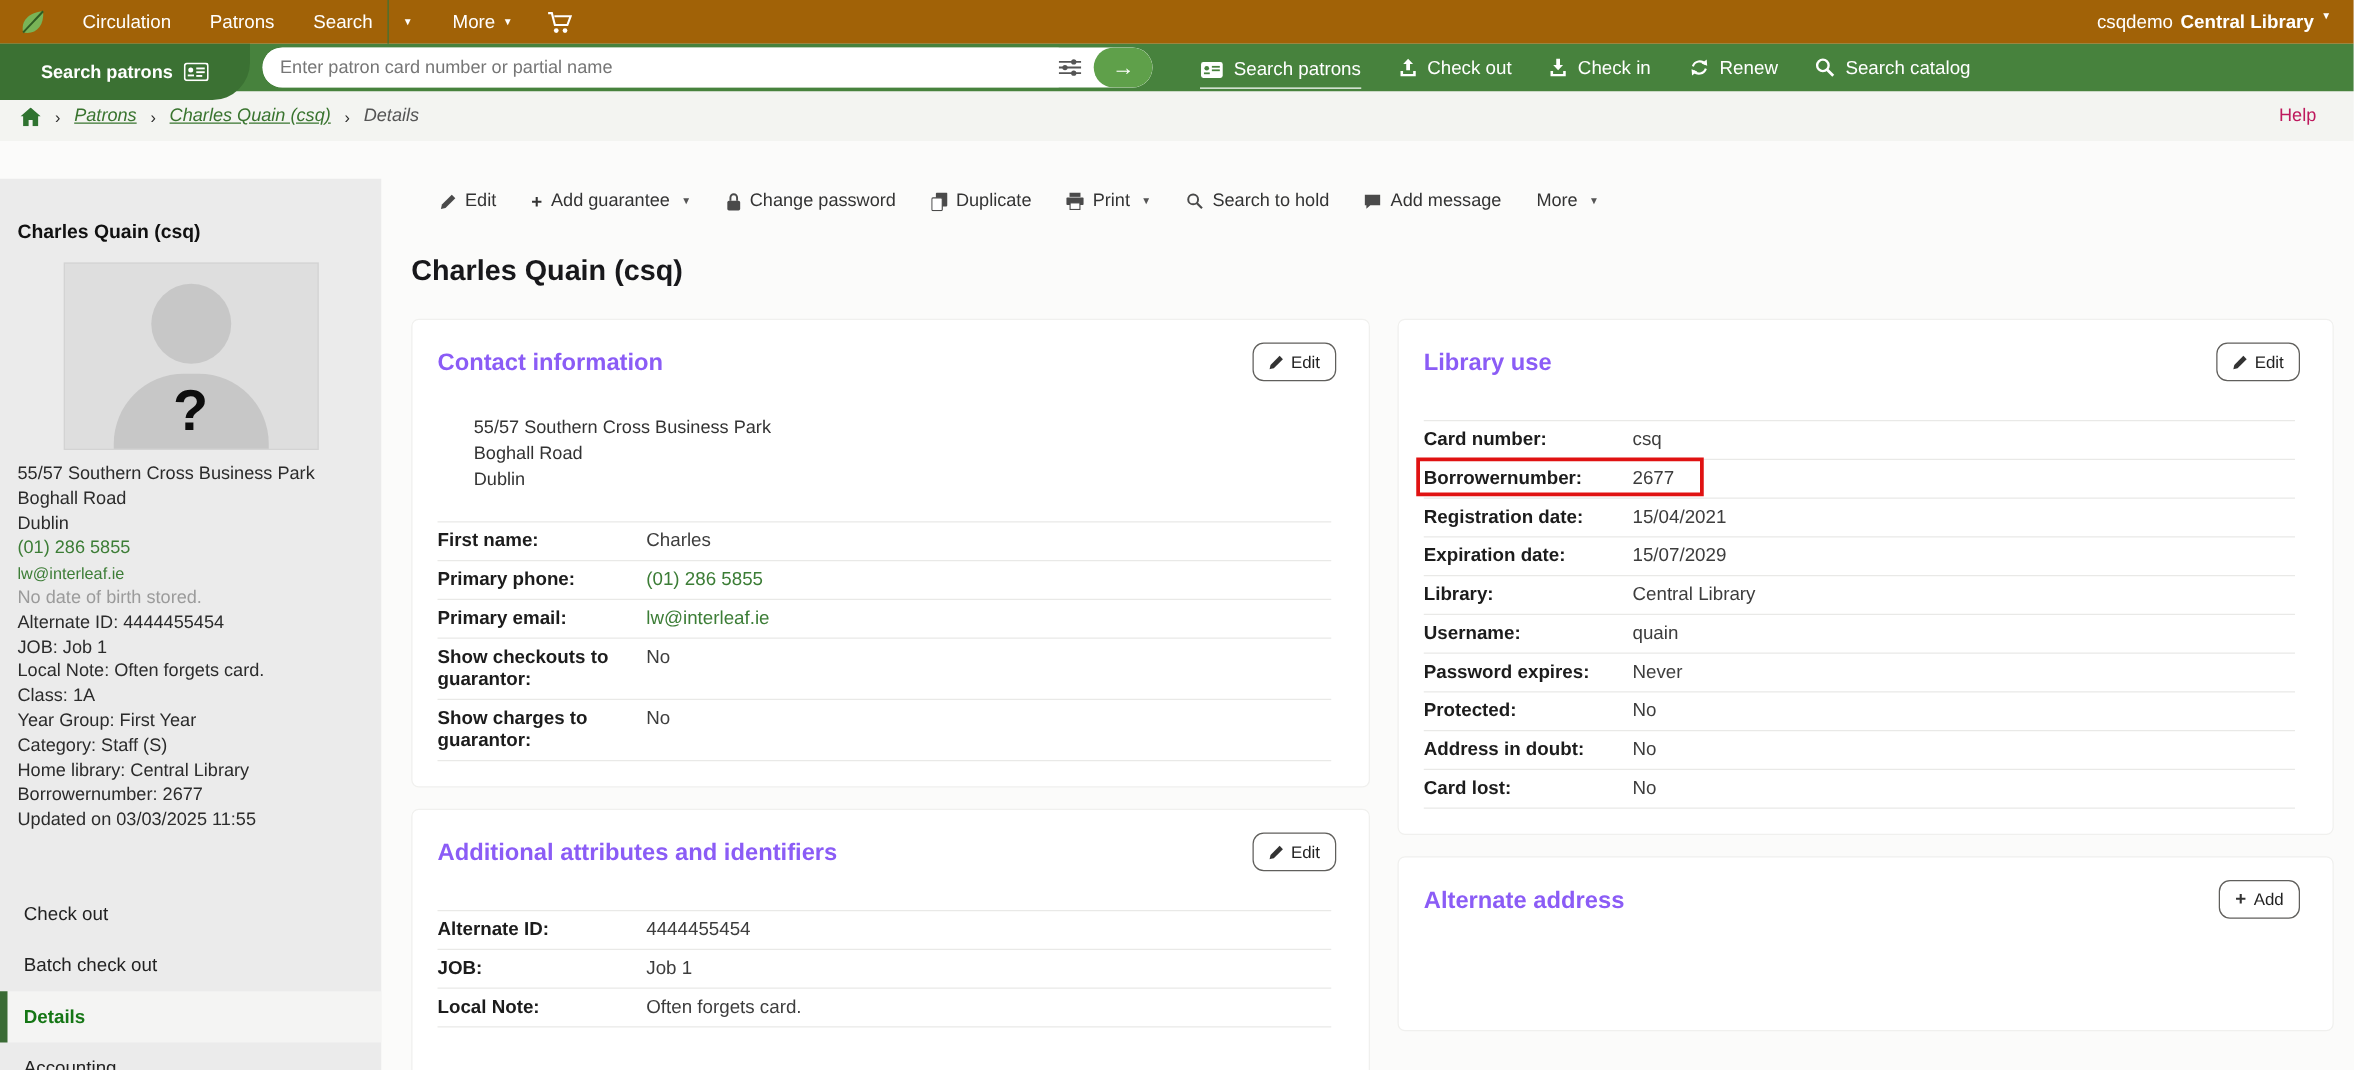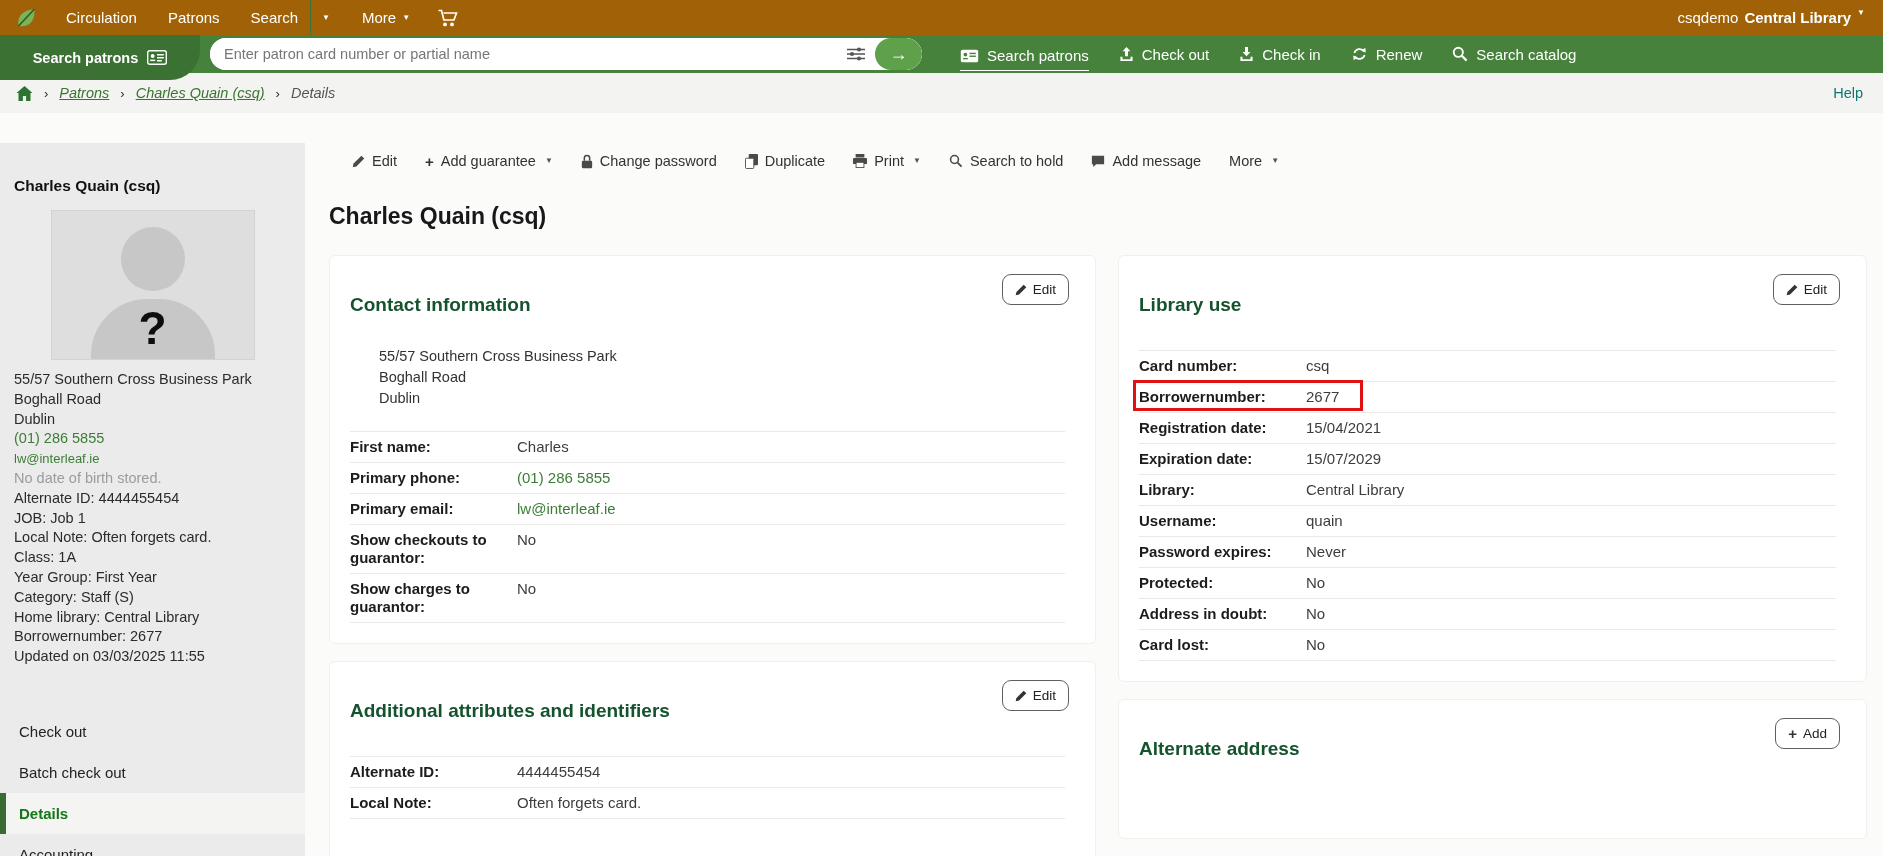--- a/index.html
+++ b/index.html
@@ -37,21 +37,21 @@
   .quicklinks { position: absolute; left: 960px; top: 0; height: 38px; display: flex; gap: 30px; align-items: center; }
   .quicklink { display: flex; align-items: center; color: #fff; font-size: 15px; cursor: pointer; height: 100%; }
   .ql-inner { display: flex; align-items: center; gap: 8px; padding: 3px 0; }
   .quicklink.active .ql-inner { border-bottom: 1px solid #fff; padding-bottom: 6px; margin-top: 7px; }
 
   
   .breadcrumb-row { height: 40px; background: #f3f4f1; display: flex; align-items: center; padding: 0 16px; font-size: 14.5px; }
   .crumb-sep { color: #2d2d2d; margin: 0 11px; font-size: 13px; }
   .crumb-link { color: #39742f; font-style: italic; text-decoration: underline; cursor: pointer; }
   .crumb-current { color: #555; font-style: italic; }
-  .help-link { margin-left: auto; color: #0f766e; cursor: pointer; margin-right: 4px; }
+  .help-link { margin-left: auto; color: #be185d; cursor: pointer; margin-right: 14px; }
 
   
   .page { display: flex; height: 743px; background: #fbfbfa; overflow: hidden; }
 
   
   .sidebar { width: 305px; flex-shrink: 0; background: #ebebeb; margin-top: 30px; }
   .sidebar-inner { padding: 34px 14px 0 14px; }
   .patron-heading { font-size: 15.5px; font-weight: bold; color: #111; }
   .avatar { width: 204px; height: 150px; margin: 15px auto 10px auto; background: #dedede; border: 1px solid #d3d3d3; position: relative; overflow: hidden; }
   .avatar .head { position: absolute; top: 16px; left: 50%; transform: translateX(-50%); width: 64px; height: 64px; border-radius: 50%; background: #c7c7c7; }
@@ -69,21 +69,21 @@
   .main { flex: 1; padding: 0 16px 0 24px; }
   .toolbar { margin: 40px 0 0 23px; display: flex; align-items: center; gap: 28px; font-size: 14.5px; color: #333; }
   .tool-item { display: flex; align-items: center; gap: 7px; cursor: pointer; }
   .tool-item .caret { color: #555; margin-left: 2px; }
   .page-title { font-size: 23px; font-weight: bold; color: #18181b; margin: 34px 0 0 0; }
   .columns { display: flex; gap: 22px; margin-top: 25px; align-items: flex-start; }
   .col-left { width: 767px; display: flex; flex-direction: column; gap: 17px; }
   .col-right { width: 749px; display: flex; flex-direction: column; gap: 17px; }
 
   .card { background: #fff; border: 1px solid #f0f0ee; border-radius: 6px; padding: 24px 30px 20px 20px; position: relative; }
-  .card-title { font-size: 19px; font-weight: bold; color: #14532d; margin-top: 14px; }
+  .card-title { font-size: 19px; font-weight: bold; color: #8b5cf6; }
   .btn-outline { position: absolute; top: 18px; right: 26px; display: flex; align-items: center; gap: 6px;
     background: #fff; border: 1px solid #605f5c; border-radius: 9px; padding: 7px 12px; font-size: 13.5px;
     color: #222; cursor: pointer; font-family: inherit; }
   .plus-glyph { font-size: 15px; line-height: 1; font-weight: bold; color: #333; }
 
   .address-block { margin: 30px 0 10px 29px; font-size: 14.5px; color: #333; line-height: 21px; }
   .rows { margin-top: 22px; border-top: 1px solid #e9e9e7; }
   .field-row { display: flex; padding: 6px 0; border-bottom: 1px solid #e9e9e7; font-size: 15px; position: relative; }
   .field-label { width: 167px; flex-shrink: 0; font-weight: bold; color: #1c1c1c; line-height: 18px; padding-right: 8px; }
   .field-value { color: #3d3d3d; line-height: 18px; }
@@ -402,20 +402,24 @@
               </span>
             <span>Edit</span>
           </button>
           <h2 class="card-title">Additional attributes and identifiers</h2>
           <div class="rows" style="margin-top:34px;">
             <div class="field-row">
               <span class="field-label">Alternate ID:</span>
               <span class="field-value">4444455454</span>
             </div>
             <div class="field-row">
+              <span class="field-label">JOB:</span>
+              <span class="field-value">Job 1</span>
+            </div>
+            <div class="field-row">
               <span class="field-label">Local Note:</span>
               <span class="field-value">Often forgets card.</span>
             </div>
           </div>
         </section>
 
       </div>
 
       <div class="col-right">
 

